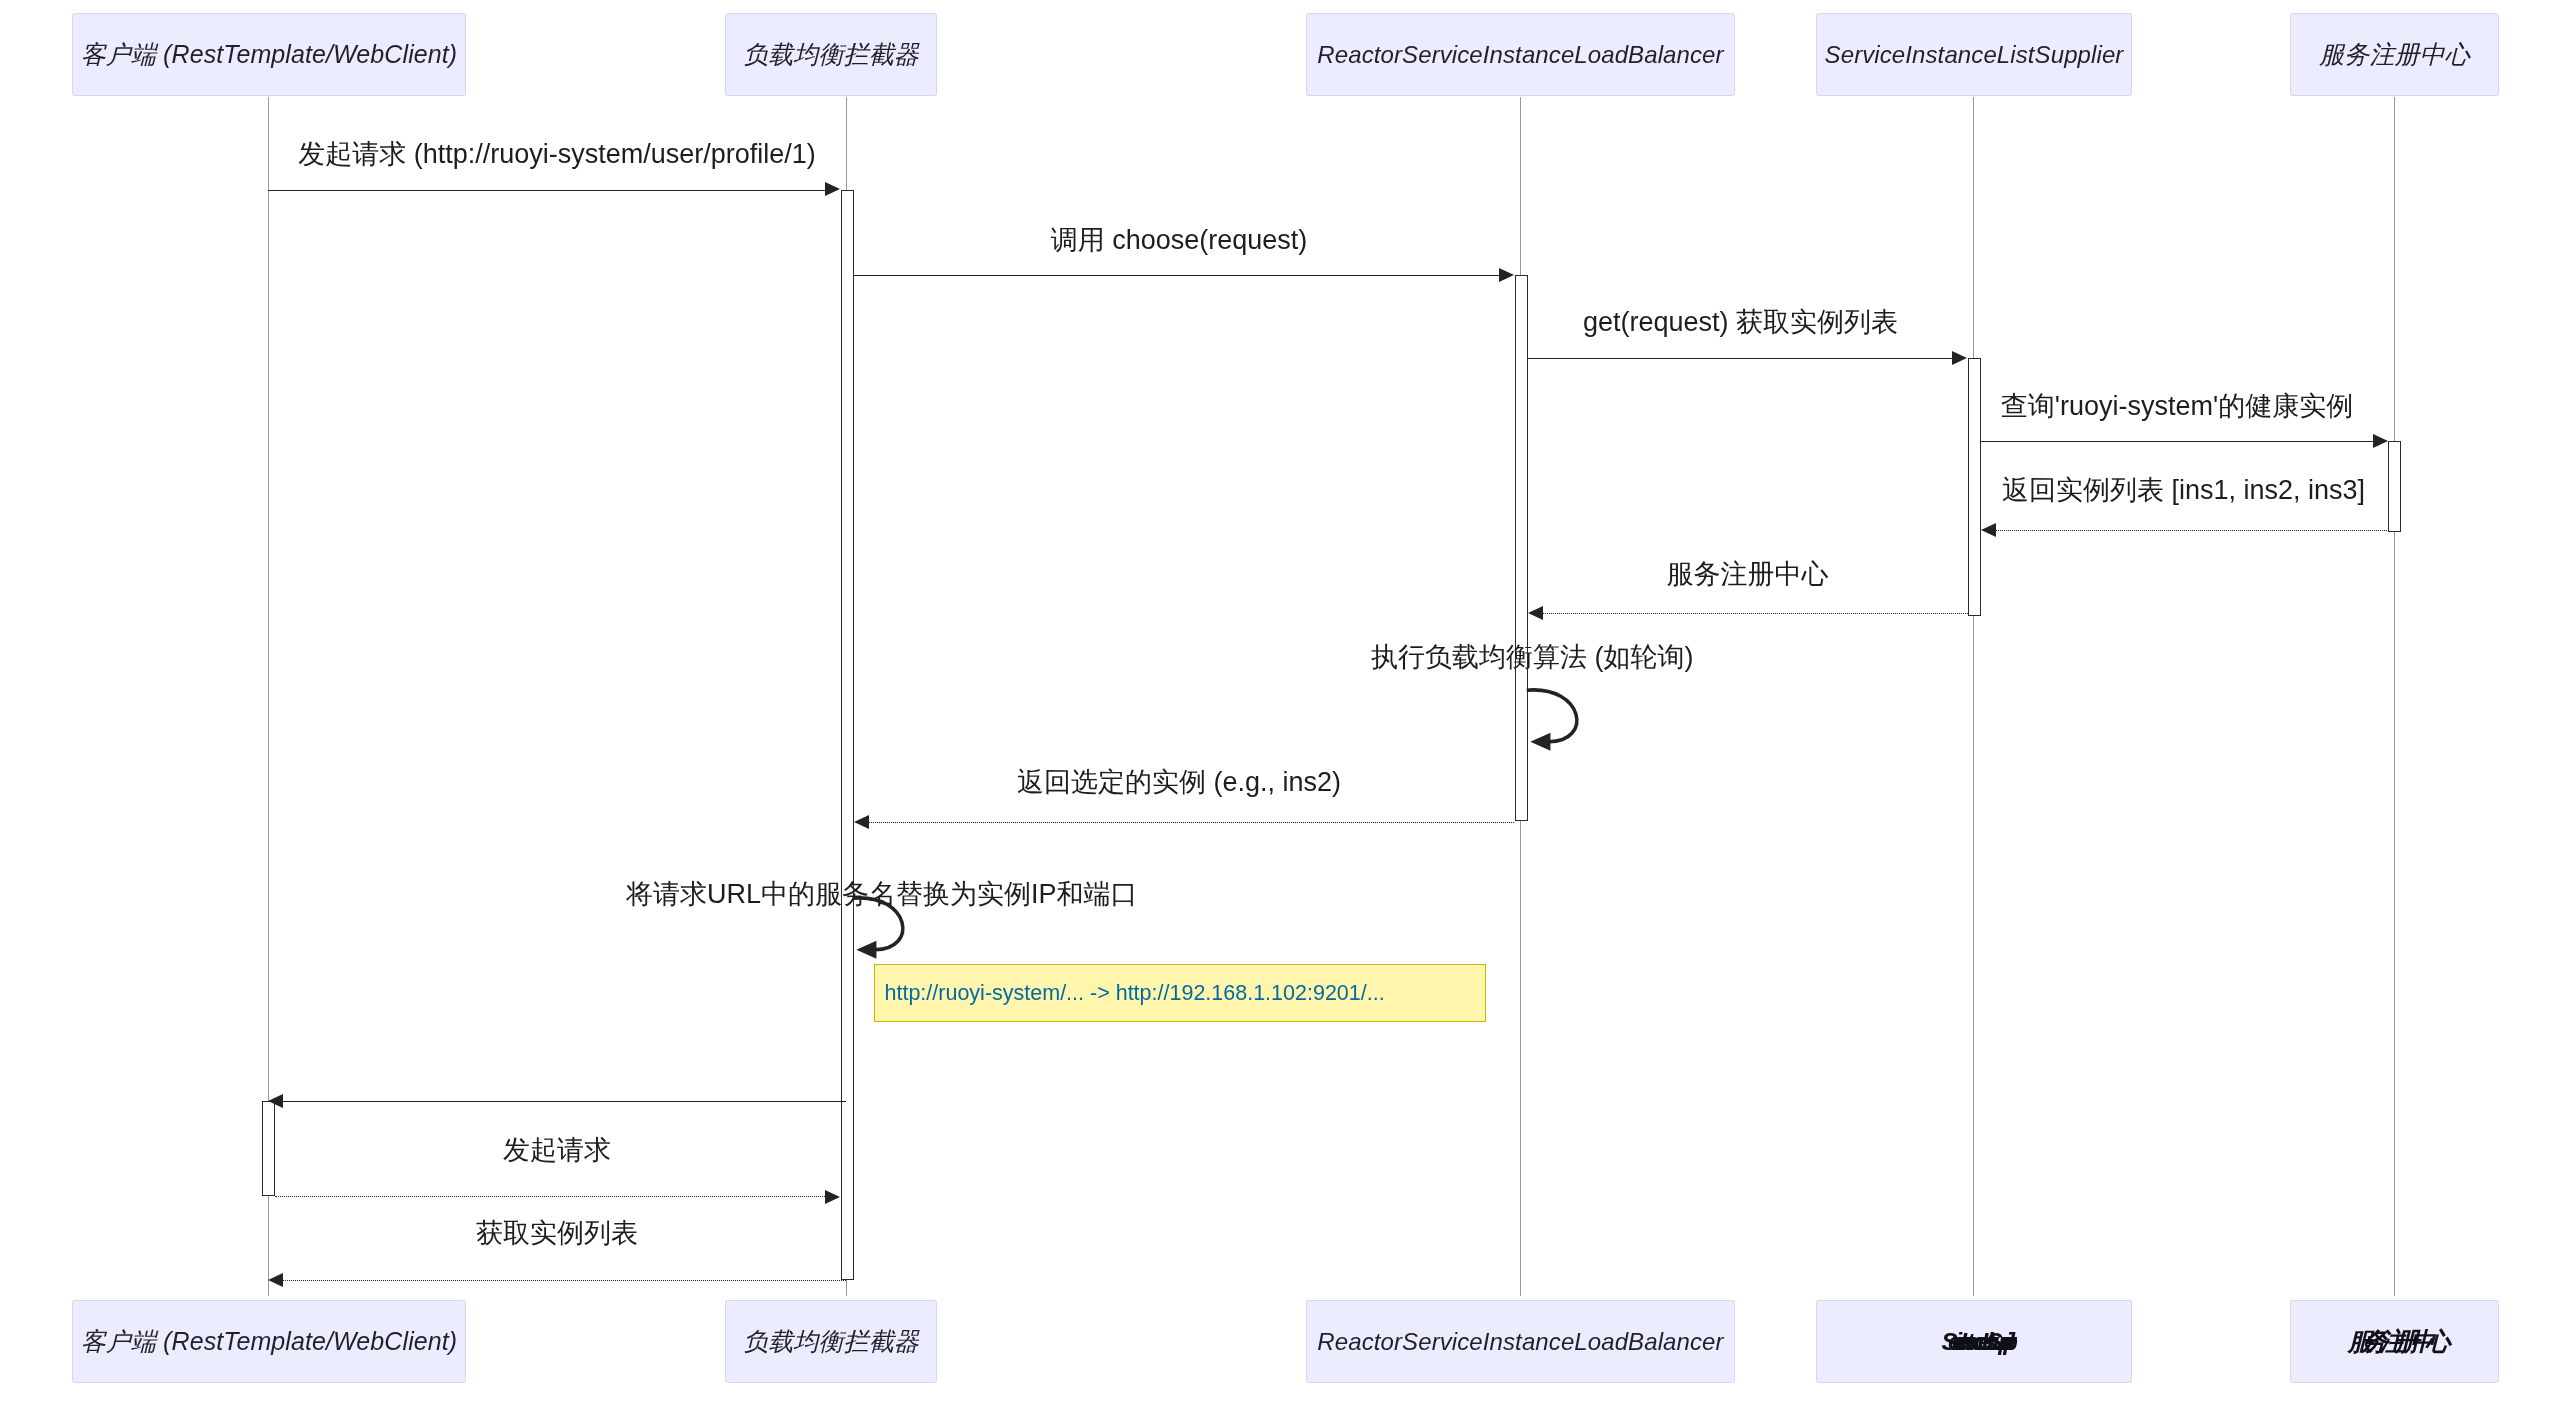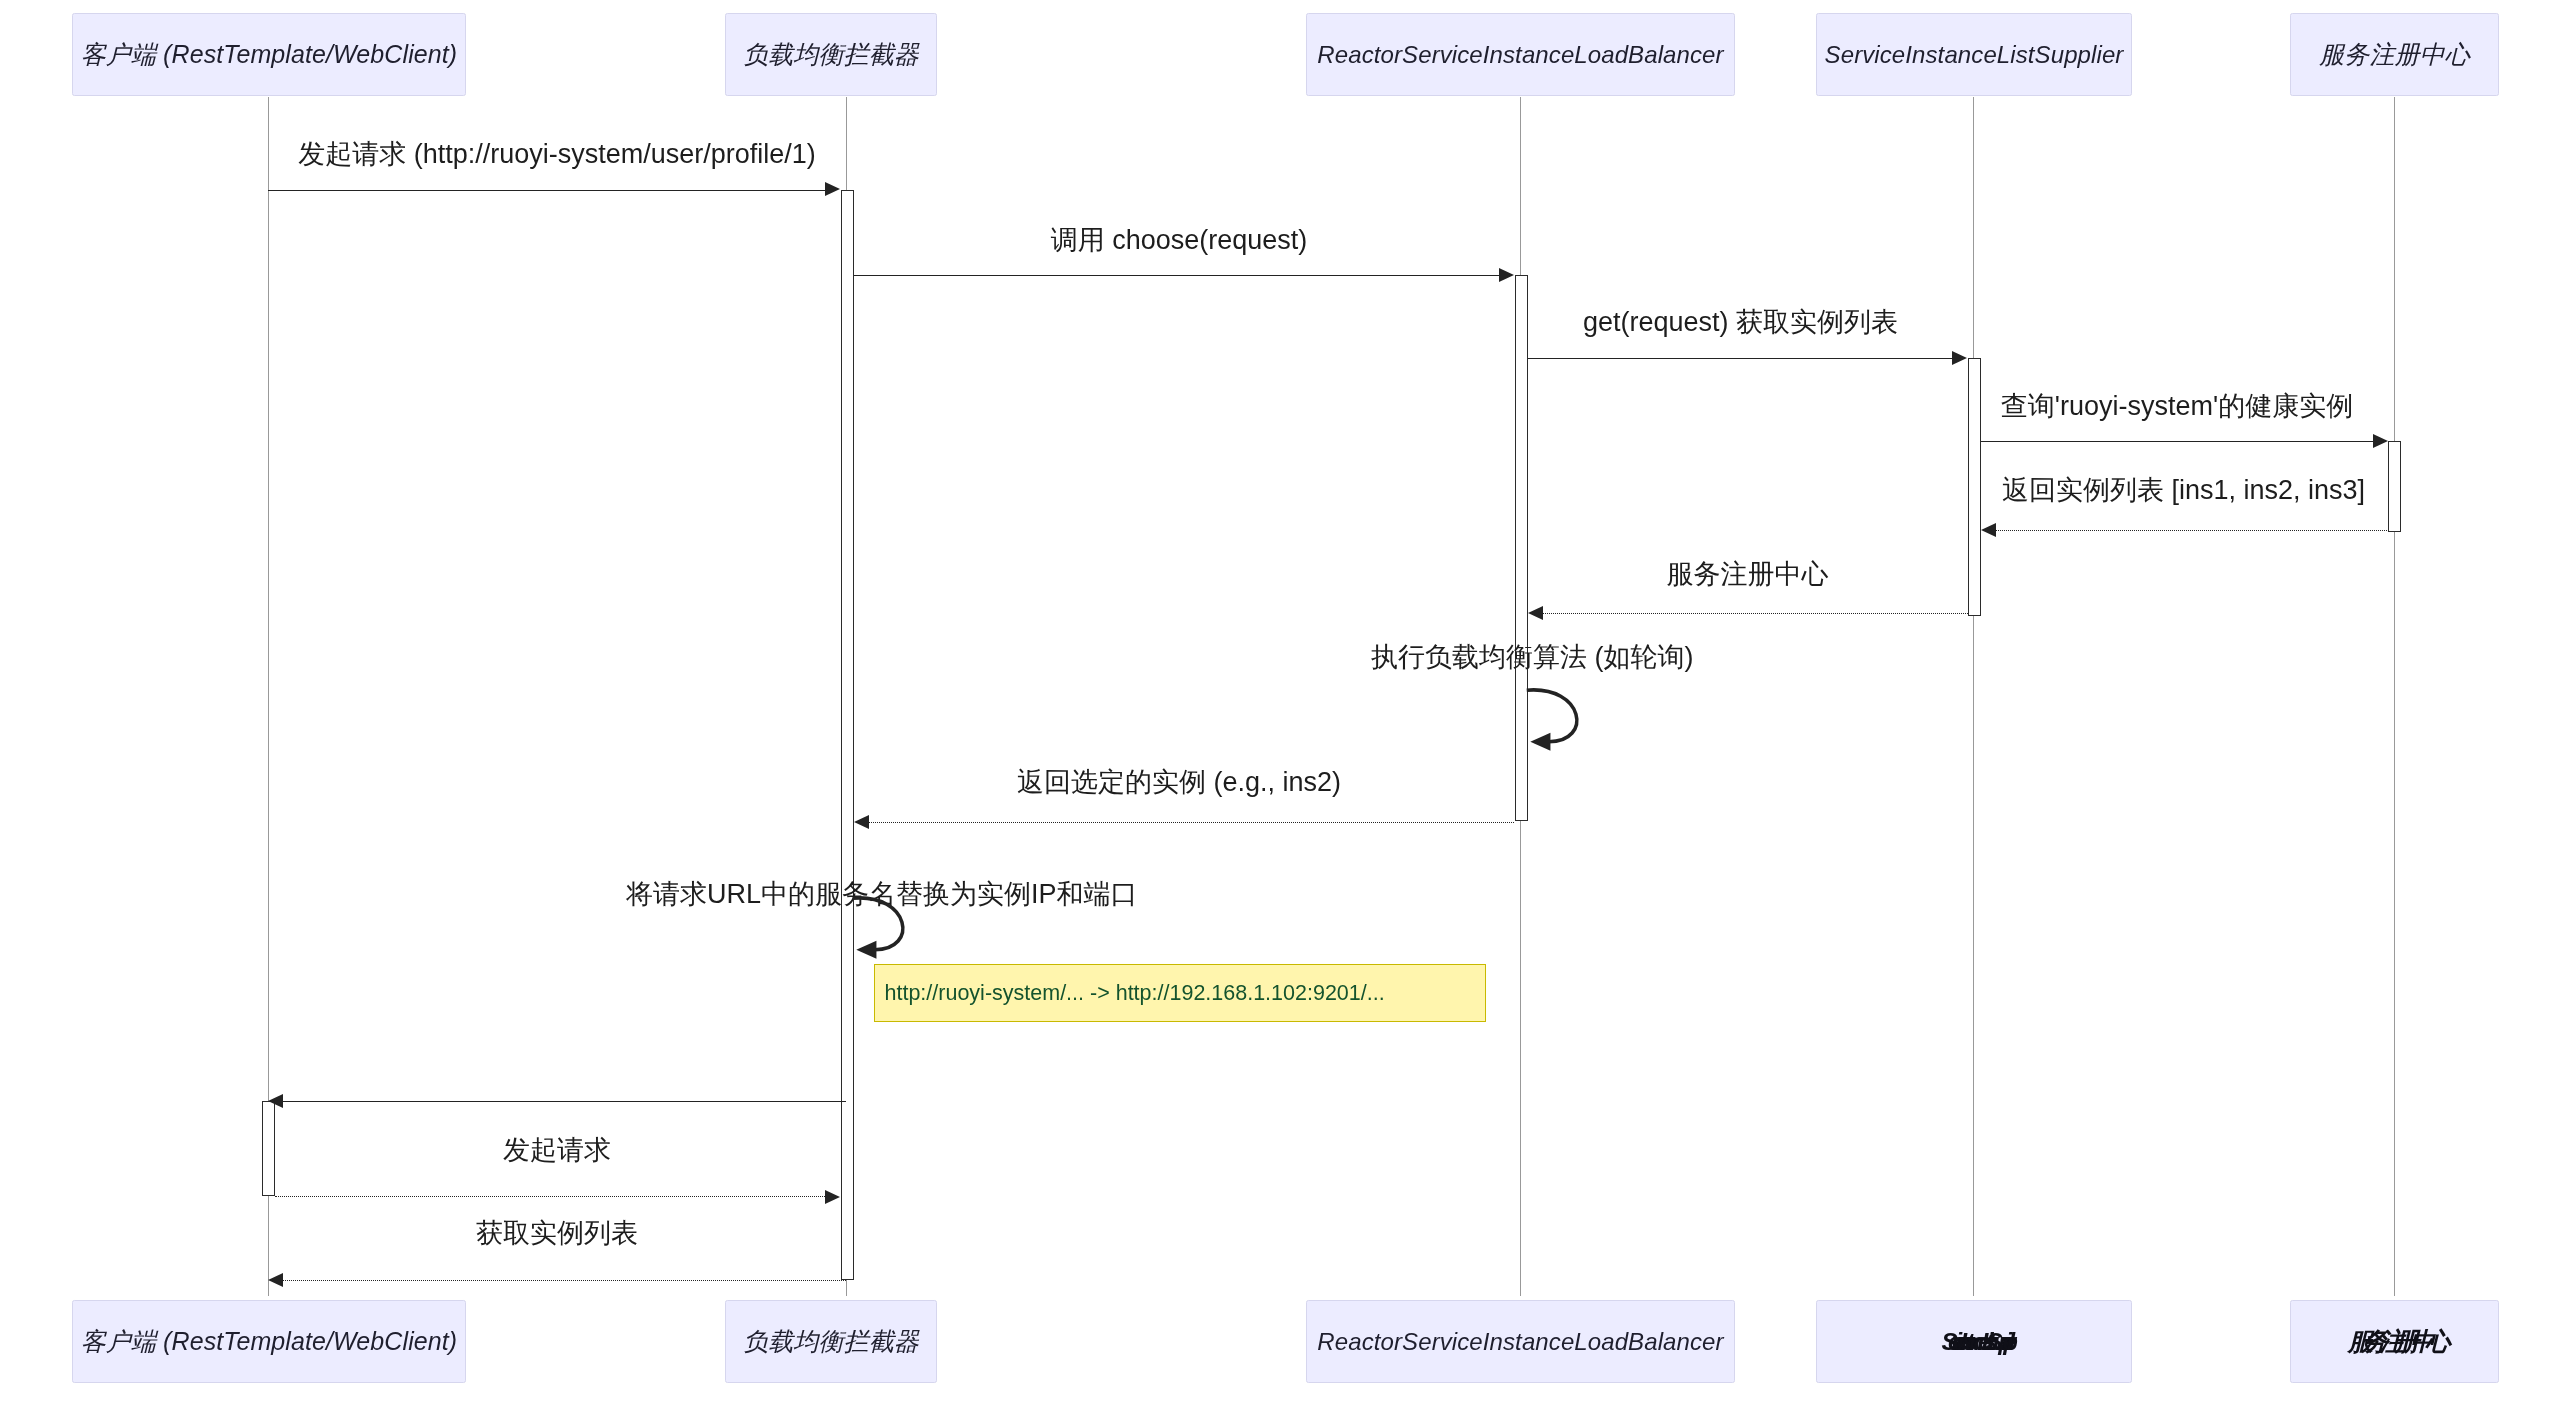--- a/index.html
+++ b/index.html
@@ -90,21 +90,21 @@
   .note {
     position: absolute;
     box-sizing: border-box;
     background: #FFF5AD;
     border: 1.2px solid #C8B900;
     display: flex;
     align-items: center;
     justify-content: flex-start;
     padding: 0 9.5px;
     font-size: 21.5px;
-    color: #14532d;
+    color: #0369a1;
     white-space: nowrap;
   }
 </style>
 </head>
 <body>
 
 <div id="stage">
 
   <div class="participant" style="left:72px; top:13px; width:394px; height:83px;">客户端 (RestTemplate/WebClient)</div>
 

